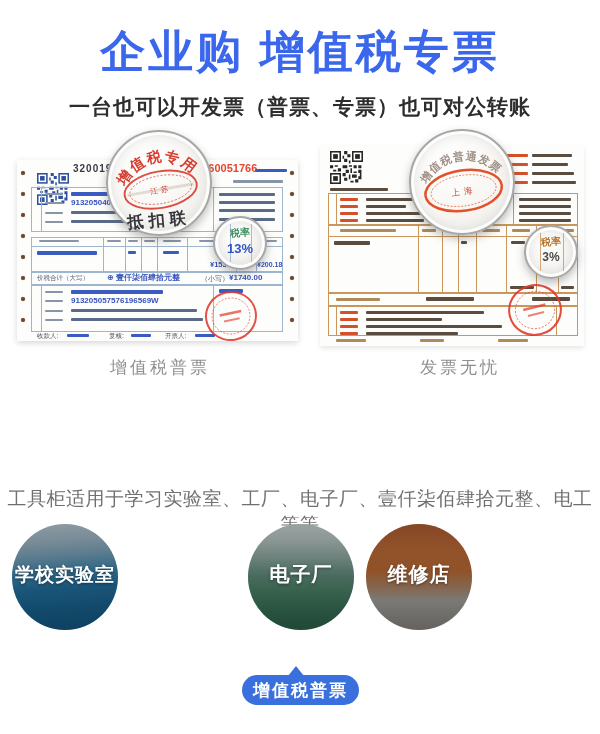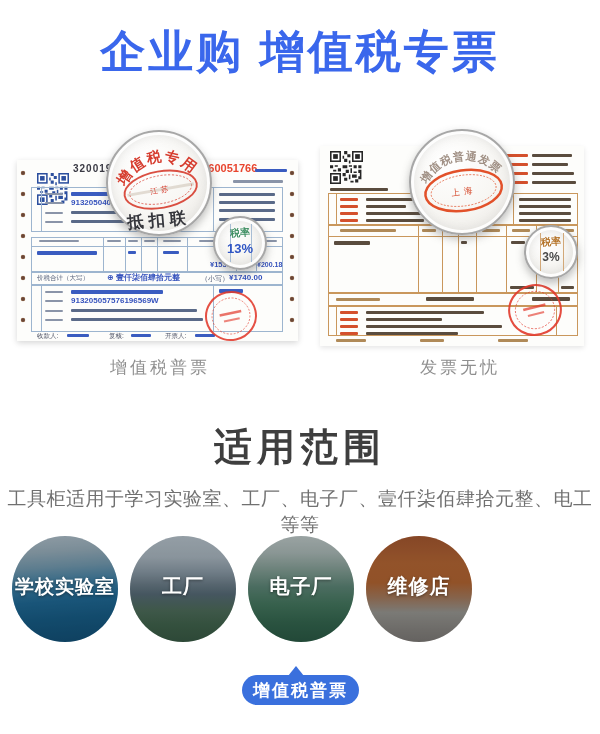--- a/index.html
+++ b/index.html
@@ -70,21 +70,21 @@
   .caption{position:absolute;top:228px;width:250px;text-align:center;
            font-size:17px;color:#8f8f8f;letter-spacing:3px}
   .caption.l{left:35px}.caption.r{left:335px}
 
   
   .scope-title{position:absolute;top:422px;left:0;width:100%;text-align:center;
                font-size:38px;font-weight:bold;color:#3e3e3e;letter-spacing:5px}
   .scope-sub{position:absolute;top:486px;left:0;width:100%;text-align:center;
              font-size:19px;color:#707070;letter-spacing:.5px}
 
-  .scene{position:absolute;top:536px;width:106px;height:106px;border-radius:50%;overflow:hidden}
+  .scene{position:absolute;top:524px;width:106px;height:106px;border-radius:50%;overflow:hidden}
   .scene::after{content:"";position:absolute;inset:0;background:rgba(15,25,35,.30)}
   .scene .lbl{position:absolute;left:0;top:50%;transform:translateY(-58%);width:100%;
               text-align:center;color:#fff;font-weight:bold;font-size:20px;letter-spacing:1px;
               z-index:2;text-shadow:0 1px 3px rgba(0,0,0,.45)}
   .s1{left:12px;background:linear-gradient(176deg,#c6d4dc 0%,#a9bfca 16%,#7fa8bd 30%,#3d87b0 46%,#1e6f9e 60%,#14608c 76%,#0e5078 100%)}
   .s2{left:130px;background:linear-gradient(180deg,#cdd7dd 0%,#bec9d0 20%,#9aa8b2 34%,#75868f 46%,#5d707a 55%,#53735a 70%,#446849 84%,#3a5c40 100%)}
   .s3{left:248px;background:linear-gradient(180deg,#d5ded9 0%,#bfccc5 16%,#93ae9f 32%,#64907a 48%,#49805f 64%,#356b4c 82%,#2a5c40 100%)}
   .s4{left:366px;background:linear-gradient(180deg,#b85a28 0%,#cb6c2d 26%,#c96a2a 44%,#b9835c 58%,#a9a49a 72%,#968f86 88%,#8a827a 100%)}
   .s5{left:484px;background:radial-gradient(circle at 42% 26%,#4f8cc4 0%,#3a75ad 14%,rgba(58,117,173,0) 32%),
        linear-gradient(180deg,#a3b2bc 0%,#8298a8 22%,#54708a 40%,#32506a 58%,#22394e 76%,#192c3e 100%)}
@@ -112,20 +112,21 @@
     <rect x="0" y="14" width="7" height="7" fill="currentColor"></rect>
       <rect x="1" y="15" width="5" height="5" fill="#fff"></rect>
       <rect x="2" y="16" width="3" height="3" fill="currentColor"></rect>
     <path fill="currentColor" d="M9 0h2v2H9zM8 3h1v2H8zM11 2h2v2h-2zM9 5h2v2H9zM12 6h1v2h-1zM0 9h2v2H0zM3 9h2v1H3zM5 11h2v2H5zM2 12h2v1H2zM8 9h3v2H8zM12 9h2v1h-2zM15 9h2v2h-2zM18 9h2v2h-2zM10 12h2v2h-2zM13 11h1v3h-1zM15 13h2v1h-2zM18 12h2v2h-2zM8 14h2v2H8zM12 15h1v3h-1zM14 15h3v2h-3zM18 16h2v2h-2zM9 17h2v2H9zM13 19h2v1h-2zM16 18h2v2h-2zM19 14h1v2h-1z"></path>
   </symbol>
 </svg>
 
 <div class="page">
 
   <h1 class="title">企业购 增值税专票</h1>
+  <p class="subtitle">一台也可以开发票（普票、专票）也可对公转账</p>
 
   <div class="inv-section">
 
     <div class="paper special">
       <div class="holes l"></div>
       <div class="holes r"></div>
       <svg class="qr blue" style="left:20px;top:13px;width:32px;height:32px">
           <use href="#qr-sym"></use>
         </svg>
 
@@ -341,28 +342,24 @@
       <span class="vl" style="left:28%"></span>
       <span class="vl" style="left:74%"></span>
       <span class="taxlbl">税率</span>
       <span class="taxval">3%</span>
     </div>
 
     <div class="caption l">增值税普票</div>
     <div class="caption r">发票无忧</div>
   </div>
 
-  <h2 class="scope-title">适用范围</h2>
   <p class="scope-sub">工具柜适用于学习实验室、工厂、电子厂、壹仟柒佰肆拾元整、电工等等</p>
 
   <div class="scene s1">
     <span class="lbl">学校实验室</span>
-  </div>
-  <div class="scene s2">
-    <span class="lbl">工厂</span>
   </div>
   <div class="scene s3">
     <span class="lbl">电子厂</span>
   </div>
   <div class="scene s4">
     <span class="lbl">维修店</span>
   </div>
 
   <div class="cta">增值税普票</div>
 

